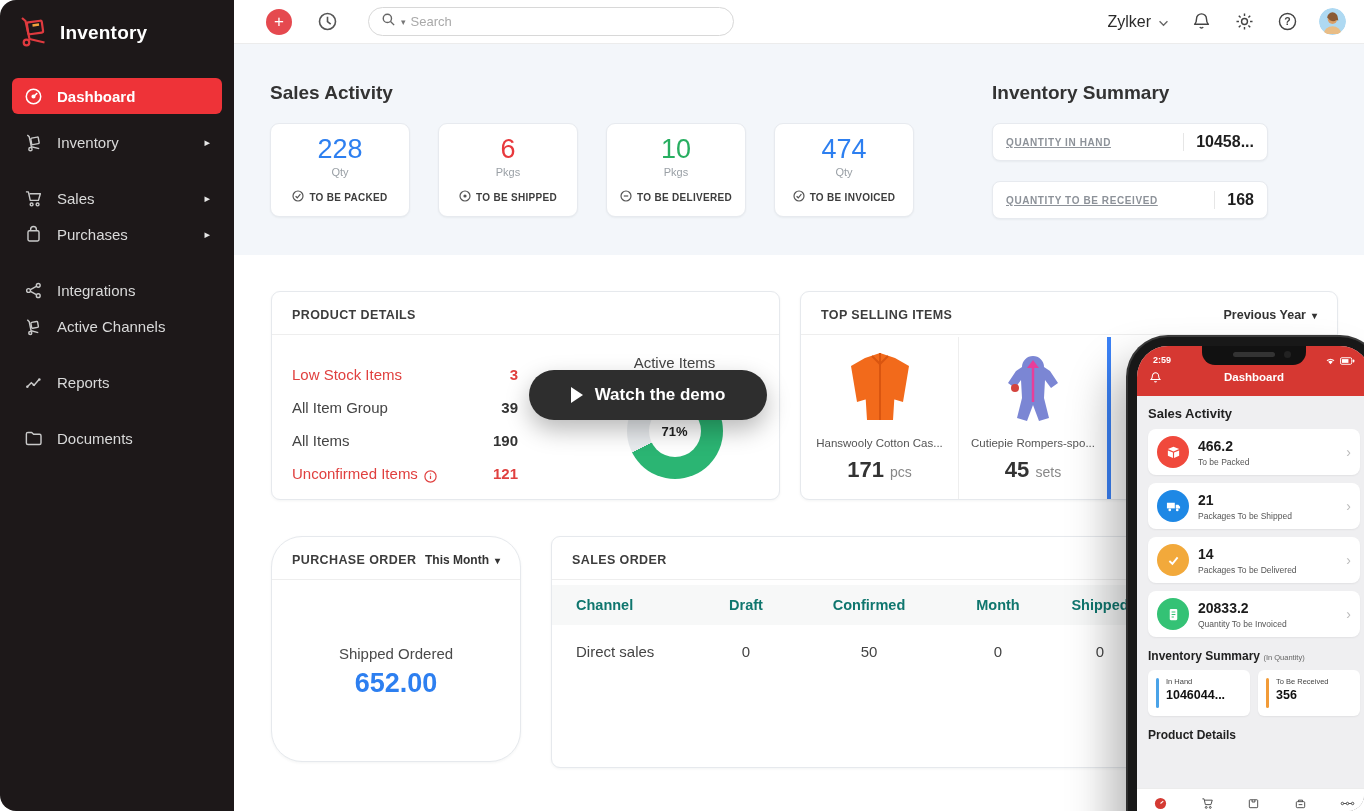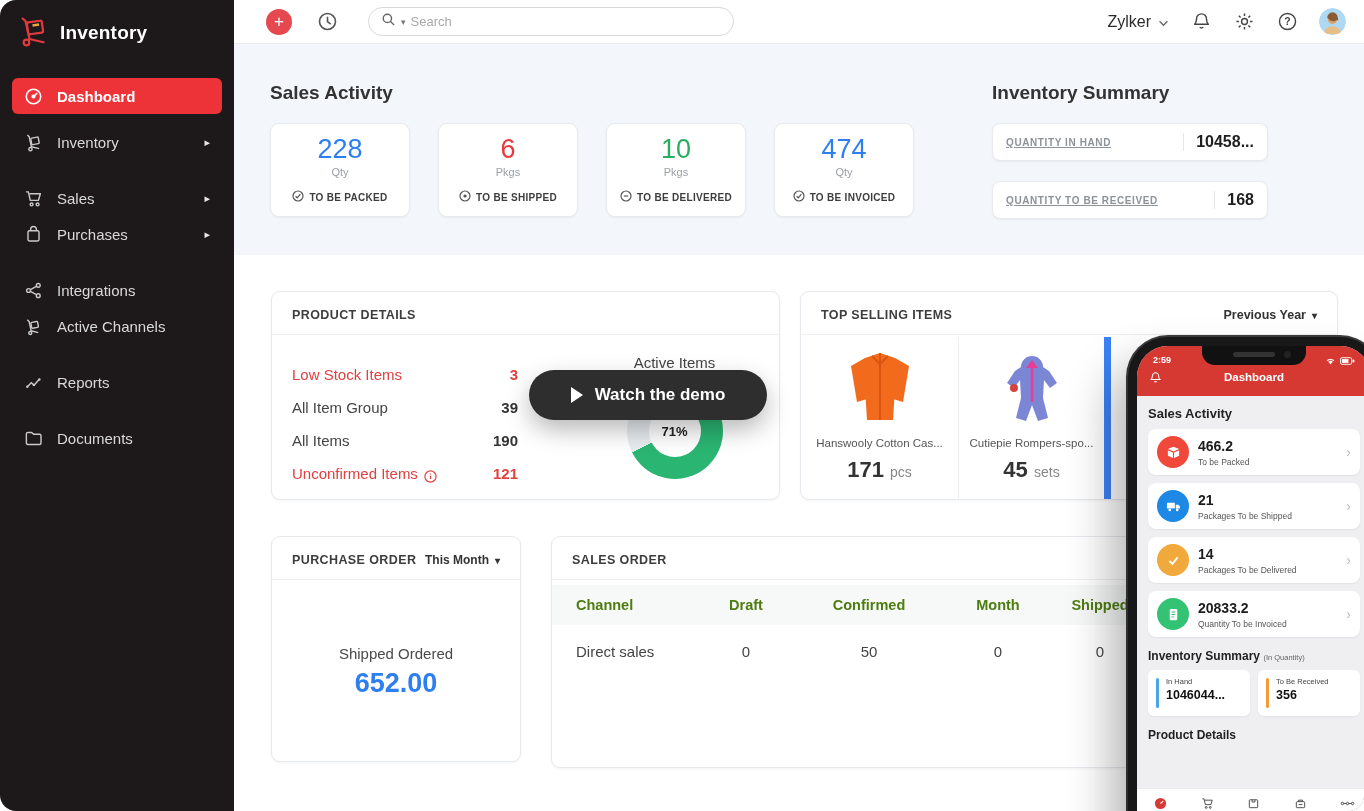--- a/index.html
+++ b/index.html
@@ -100,37 +100,37 @@
     font-size:17px; font-weight:700; cursor:pointer; z-index:30;
     box-shadow:0 10px 24px rgba(0,0,0,.28); font-family:"Liberation Sans", sans-serif;
   }
   .play-tri { width:0; height:0; border-left:12px solid #fff; border-top:8px solid transparent; border-bottom:8px solid transparent; }
 
   
   #top-selling { left:800px; top:291px; width:538px; height:209px; }
   .ts-grid { position:absolute; left:0; top:45px; bottom:0; right:0; display:flex; }
   .ts-item { padding:12px 6px 0 6px; text-align:center; cursor:pointer; }
   .ts-item.c1 { width:158px; border-right:1px solid #eeeeee; }
-  .ts-item.c2 { width:152px; border-right:7px solid #3b82f6; }
+  .ts-item.c2 { width:152px; border-right:4px solid #3b82f6; }
   .ts-item.c3 { flex:1; text-align:left; padding-left:18px; }
   .ts-img { height:82px; display:flex; align-items:center; justify-content:center; }
   .ts-name { font-size:11.5px; color:#555; margin-top:6px; white-space:nowrap; overflow:hidden; }
   .ts-qty { margin-top:8px; font-size:22px; font-weight:700; color:#333; }
   .ts-qty .ts-unit { font-size:14px; font-weight:400; color:#888; }
 
   
-  #purchase-order { left:271px; top:536px; width:250px; height:226px; }
+  #purchase-order { left:271px; top:536px; width:250px; height:226px;border-radius:31px; }
   .po-body { position:absolute; left:0; right:0; top:108px; text-align:center; }
   .po-metric-label { font-size:15px; color:#4a4a4a; }
   .po-metric-value { font-size:27px; font-weight:700; color:#2d7ff0; margin-top:6px; }
 
   
   #sales-order { left:551px; top:536px; width:600px; height:232px; }
   .so-table { position:absolute; left:0; right:0; top:48px; }
-  .so-thead { display:flex; background:#f7f8f8; height:40px; align-items:center; font-size:14.5px; font-weight:700; color:#4d7c0f; }
+  .so-thead { display:flex; background:#f7f8f8; height:40px; align-items:center; font-size:14.5px; font-weight:700; color:#0f766e; }
   .so-trow  { display:flex; height:52px; align-items:center; font-size:15px; color:#444; }
   .so-c { padding:0 6px; }
   .so-c0 { width:146px; padding-left:24px; }
   .so-c1 { width:96px; text-align:center; }
   .so-c2 { width:150px; text-align:center; }
   .so-c3 { width:108px; text-align:center; }
   .so-c4 { width:96px; text-align:center; }
 
   
   .phone {

